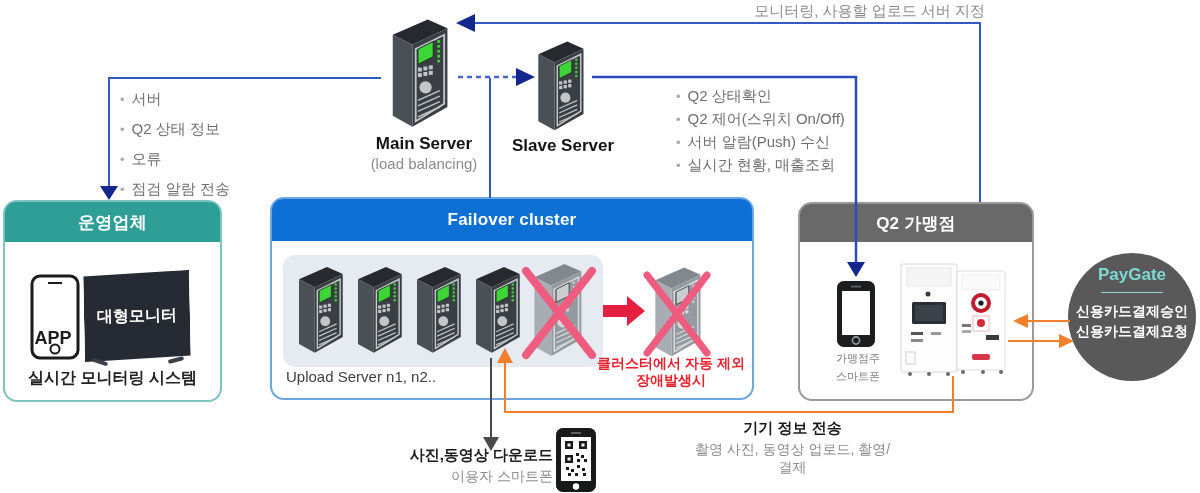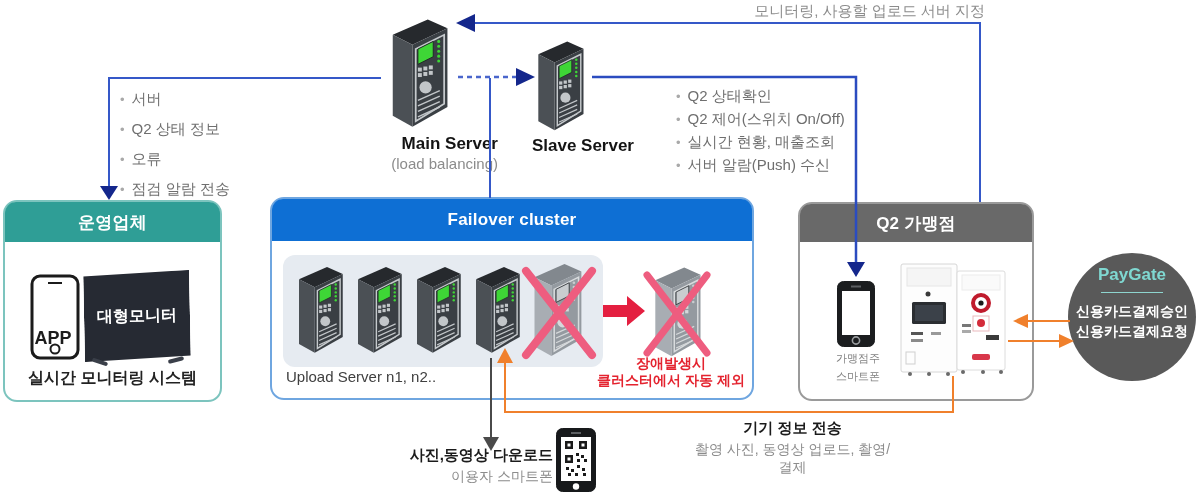--- a/index.html
+++ b/index.html
@@ -18,21 +18,21 @@
   .failover-box{left:270px;top:197px;width:480px;height:199px;border:2px solid #6fa6e0;}
   .failover-box .hdr{height:42px;background:#0e6fd4;}
   .q2-box{left:798px;top:202px;width:232px;height:195px;border:2px solid #9a9a9a;}
   .q2-box .hdr{height:38px;background:#696969;}
   .cluster-tray{position:absolute;left:283px;top:255px;width:320px;height:112px;background:#e6ebf1;border-radius:12px;z-index:2;}
   
   .server{position:absolute;z-index:3;}
   .server.dark{--ct:#26292d;--cs:#4b5055;--cf:#3a3f44;--cb:#c6cacd;--cg:#3ed636;--cd:#c2c6c9;}
   .server.gray{--ct:#82888e;--cs:#a8adb3;--cf:#949aa0;--cb:#d9dcde;--cg:#c9cdd0;--cd:#d6d9db;}
   
-  .srv-label{position:absolute;text-align:right;z-index:4;}
+  .srv-label{position:absolute;text-align:center;z-index:4;}
   .srv-label .nm{font-size:17px;font-weight:bold;color:#141414;}
   .srv-label .sub{font-size:15px;color:#8c8c8c;margin-top:1px;}
   .note{position:absolute;z-index:4;}
   .note .t{font-size:15px;font-weight:bold;color:#1b1b1b;}
   .note .s{font-size:14px;color:#8c8c8c;margin-top:3px;}
   .top-note{position:absolute;left:660px;top:2px;width:325px;text-align:right;
     font-size:15px;color:#8c8c8c;z-index:4;}
   .bullets{position:absolute;z-index:4;color:#6f6f6f;font-size:15px;}
   .bullets.left{left:120px;top:84px;line-height:29px;}
   .bullets.right{left:676px;top:85px;line-height:22px;}
@@ -241,29 +241,29 @@
 
   <div class="bullets left">
       <div class="bullet-item">서버</div>
       <div class="bullet-item">Q2 상태 정보</div>
       <div class="bullet-item">오류</div>
       <div class="bullet-item">점검 알람 전송</div>
     </div>
   <div class="bullets right">
       <div class="bullet-item">Q2 상태확인</div>
       <div class="bullet-item">Q2 제어(스위치 On/Off)</div>
+      <div class="bullet-item">서버 알람(Push) 수신</div>
       <div class="bullet-item">실시간 현황, 매출조회</div>
-      <div class="bullet-item">서버 알람(Push) 수신</div>
     </div>
 
   <div class="upload-label">Upload Server n1, n2..</div>
 
   <div class="fail-note">
+    <div>클러스터에서 자동 제외</div>
     <div>장애발생시</div>
-    <div>클러스터에서 자동 제외</div>
   </div>
 
   <div class="note dl-note">
     <div class="t">사진,동영상 다운로드</div>
     <div class="s">이용자 스마트폰</div>
   </div>
 
   <div class="note dev-note">
     <div class="t">기기 정보 전송</div>
     <div class="s">촬영 사진, 동영상 업로드, 촬영/결제</div>

